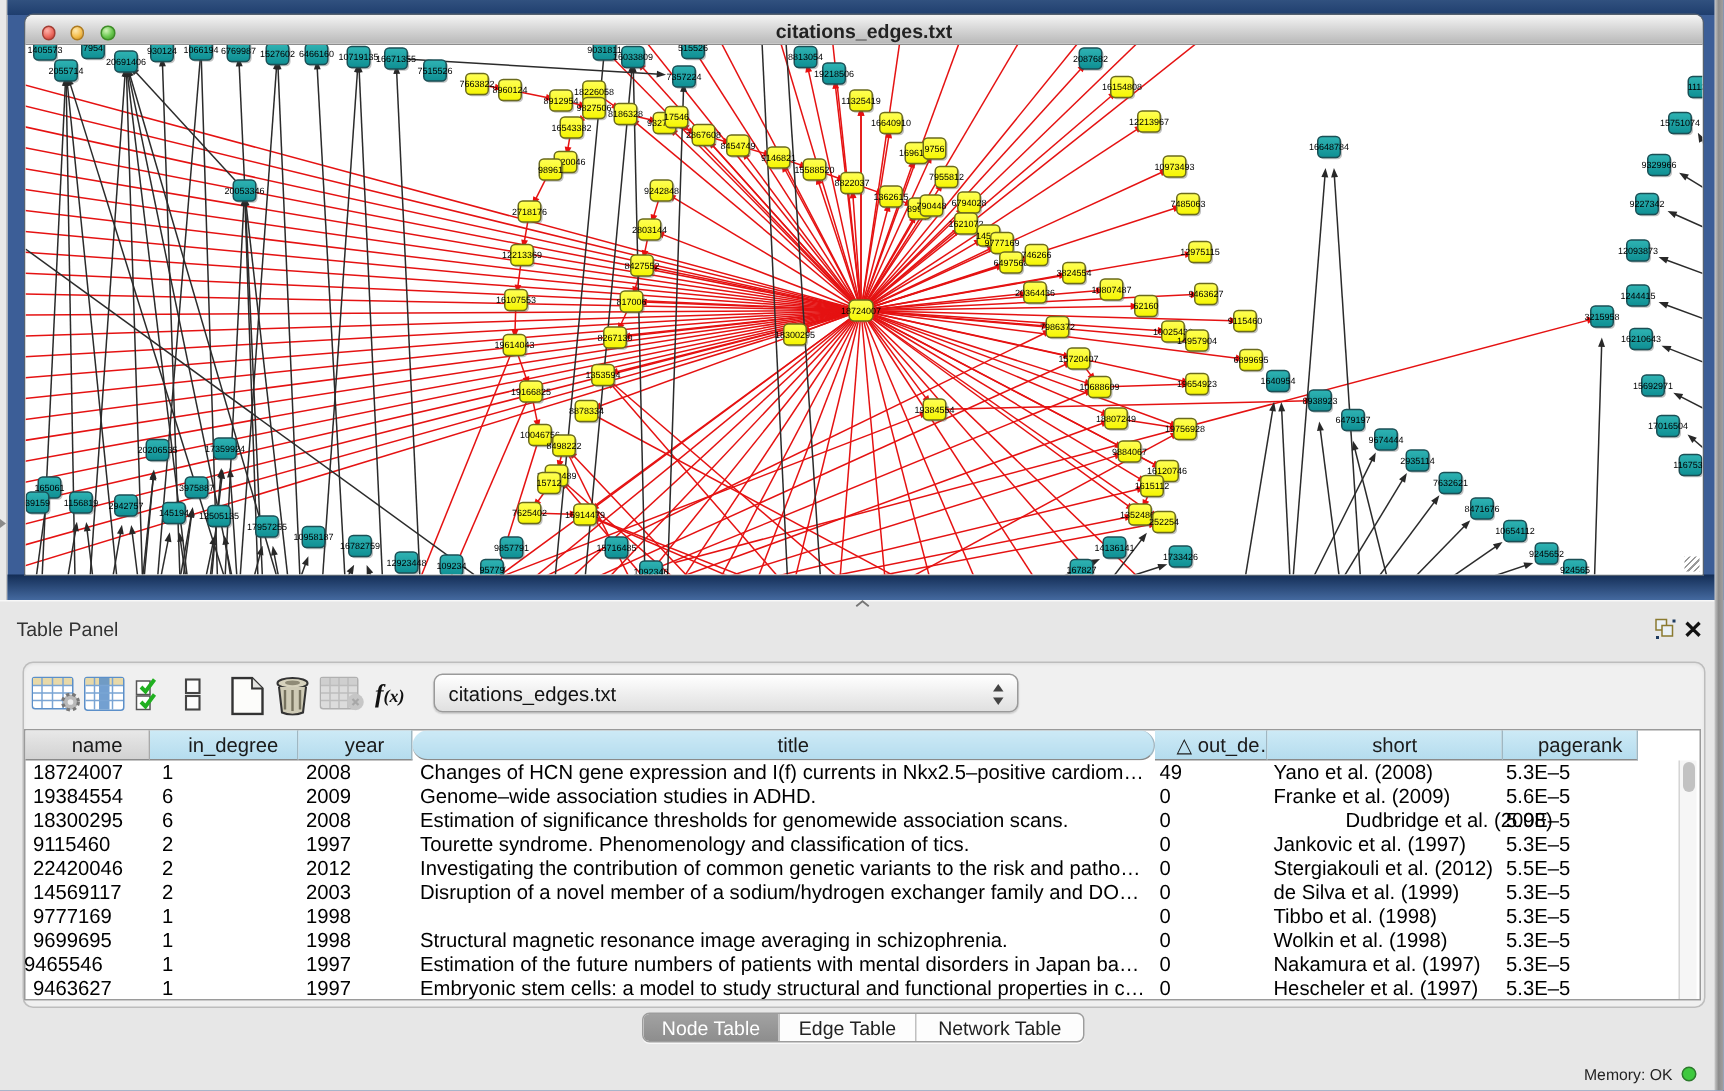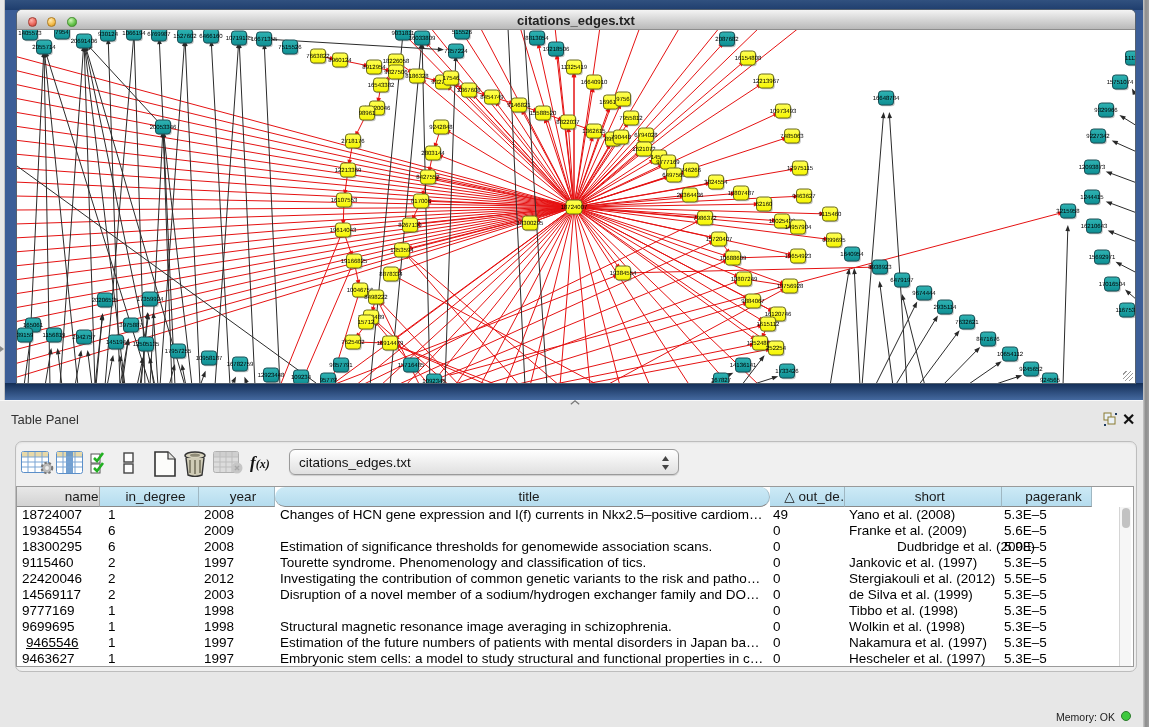--- a/index.html
+++ b/index.html
@@ -1001,49 +1001,55 @@
   <div class="abs" style="left:250px; top:52px; font-family:'Liberation Serif',serif; font-style:italic; font-weight:700; font-size:17px; color:#111;">f<span style="font-size:12px;">(x)</span></div>
   <div id="combo" class="abs">
       <span>citations_edges.txt</span>
     <svg class="abs" style="right:8px; top:5px;" width="9" height="16" viewBox="0 0 9 16">
       <path d="M4.5 1 L8 6 H1 Z" fill="#444"></path>
         <path d="M4.5 15 L8 10 H1 Z" fill="#444"></path>
     </svg>
   </div>
   <div id="tbl" class="abs">
     <div style="position:absolute;left:0;top:0;width:1116px;height:20px;">
-        <div class="hcell hg" style="left:0.0px;width:82.5px;text-align:right;">name</div>
+        <div class="hcell hg" style="left:0.0px;width:82.5px;">name</div>
         <div class="hcell hb" style="left:82.5px;width:99.0px;">in_degree</div>
         <div class="hcell hb" style="left:181.5px;width:76.0px;">year</div>
         <div class="hcell hb" style="left:257.5px;width:495.8px;border-radius:10px;">title</div>
         <div class="hcell hb" style="left:753.3px;width:74.7px;">△ out_de…</div>
         <div class="hcell hb" style="left:828.0px;width:156.6px;">short</div>
         <div class="hcell hb" style="left:984.6px;width:90.8px;">pagerank</div>
       </div>
     <div id="vsb" class="abs">
         <i></i>
       </div>
+  </div>
+  <div id="tabs" class="abs">
+    <div class="tab" id="tab1">Node Table</div>
+      <div class="tab" id="tab2">Edge Table</div>
+      <div class="tab" id="tab3">Network Table</div>
   </div>
   <div id="mem" class="abs">Memory: OK</div>
   <div id="memdot" class="abs"></div>
 </div>
 <div id="rowwrap" class="abs" style="left:0;top:0;width:1149px;height:727px;pointer-events:none;">
 <div class="trow" style="top:506px;">
 <span style="left:22px;">18724007</span>
       <span style="left:108px;">1</span>
       <span style="left:204px;">2008</span>
 <span class="ttl" style="left:280px;">Changes of HCN gene expression and I(f) currents in Nkx2.5–positive cardiomyoc…</span>
       <span style="left:773px;">49</span>
       <span style="left:849px;">Yano et al. (2008)</span>
 <span style="left:1004px;">5.3E–5</span>
     </div>
 <div class="trow" style="top:522px;">
 <span style="left:22px;">19384554</span>
       <span style="left:108px;">6</span>
       <span style="left:204px;">2009</span>
+<span class="ttl" style="left:280px;">Genome–wide association studies in ADHD.</span>
       <span style="left:773px;">0</span>
       <span style="left:849px;">Franke et al. (2009)</span>
 <span style="left:1004px;">5.6E–5</span>
     </div>
 <div class="trow" style="top:538px;">
 <span style="left:22px;">18300295</span>
       <span style="left:108px;">6</span>
       <span style="left:204px;">2008</span>
 <span class="ttl" style="left:280px;">Estimation of significance thresholds for genomewide association scans.</span>
       <span style="left:773px;">0</span>
@@ -1088,21 +1094,21 @@
 <div class="trow" style="top:618px;">
 <span style="left:22px;">9699695</span>
       <span style="left:108px;">1</span>
       <span style="left:204px;">1998</span>
 <span class="ttl" style="left:280px;">Structural magnetic resonance image averaging in schizophrenia.</span>
       <span style="left:773px;">0</span>
       <span style="left:849px;">Wolkin et al. (1998)</span>
 <span style="left:1004px;">5.3E–5</span>
     </div>
 <div class="trow" style="top:634px;">
-<span style="left:26px;text-decoration:underline;">9465546</span>
+<span style="left:16px;">9465546</span>
       <span style="left:108px;">1</span>
       <span style="left:204px;">1997</span>
 <span class="ttl" style="left:280px;">Estimation of the future numbers of patients with mental disorders in Japan base…</span>
       <span style="left:773px;">0</span>
       <span style="left:849px;">Nakamura et al. (1997)</span>
 <span style="left:1004px;">5.3E–5</span>
     </div>
 <div class="trow" style="top:650px;">
 <span style="left:22px;">9463627</span>
       <span style="left:108px;">1</span>

